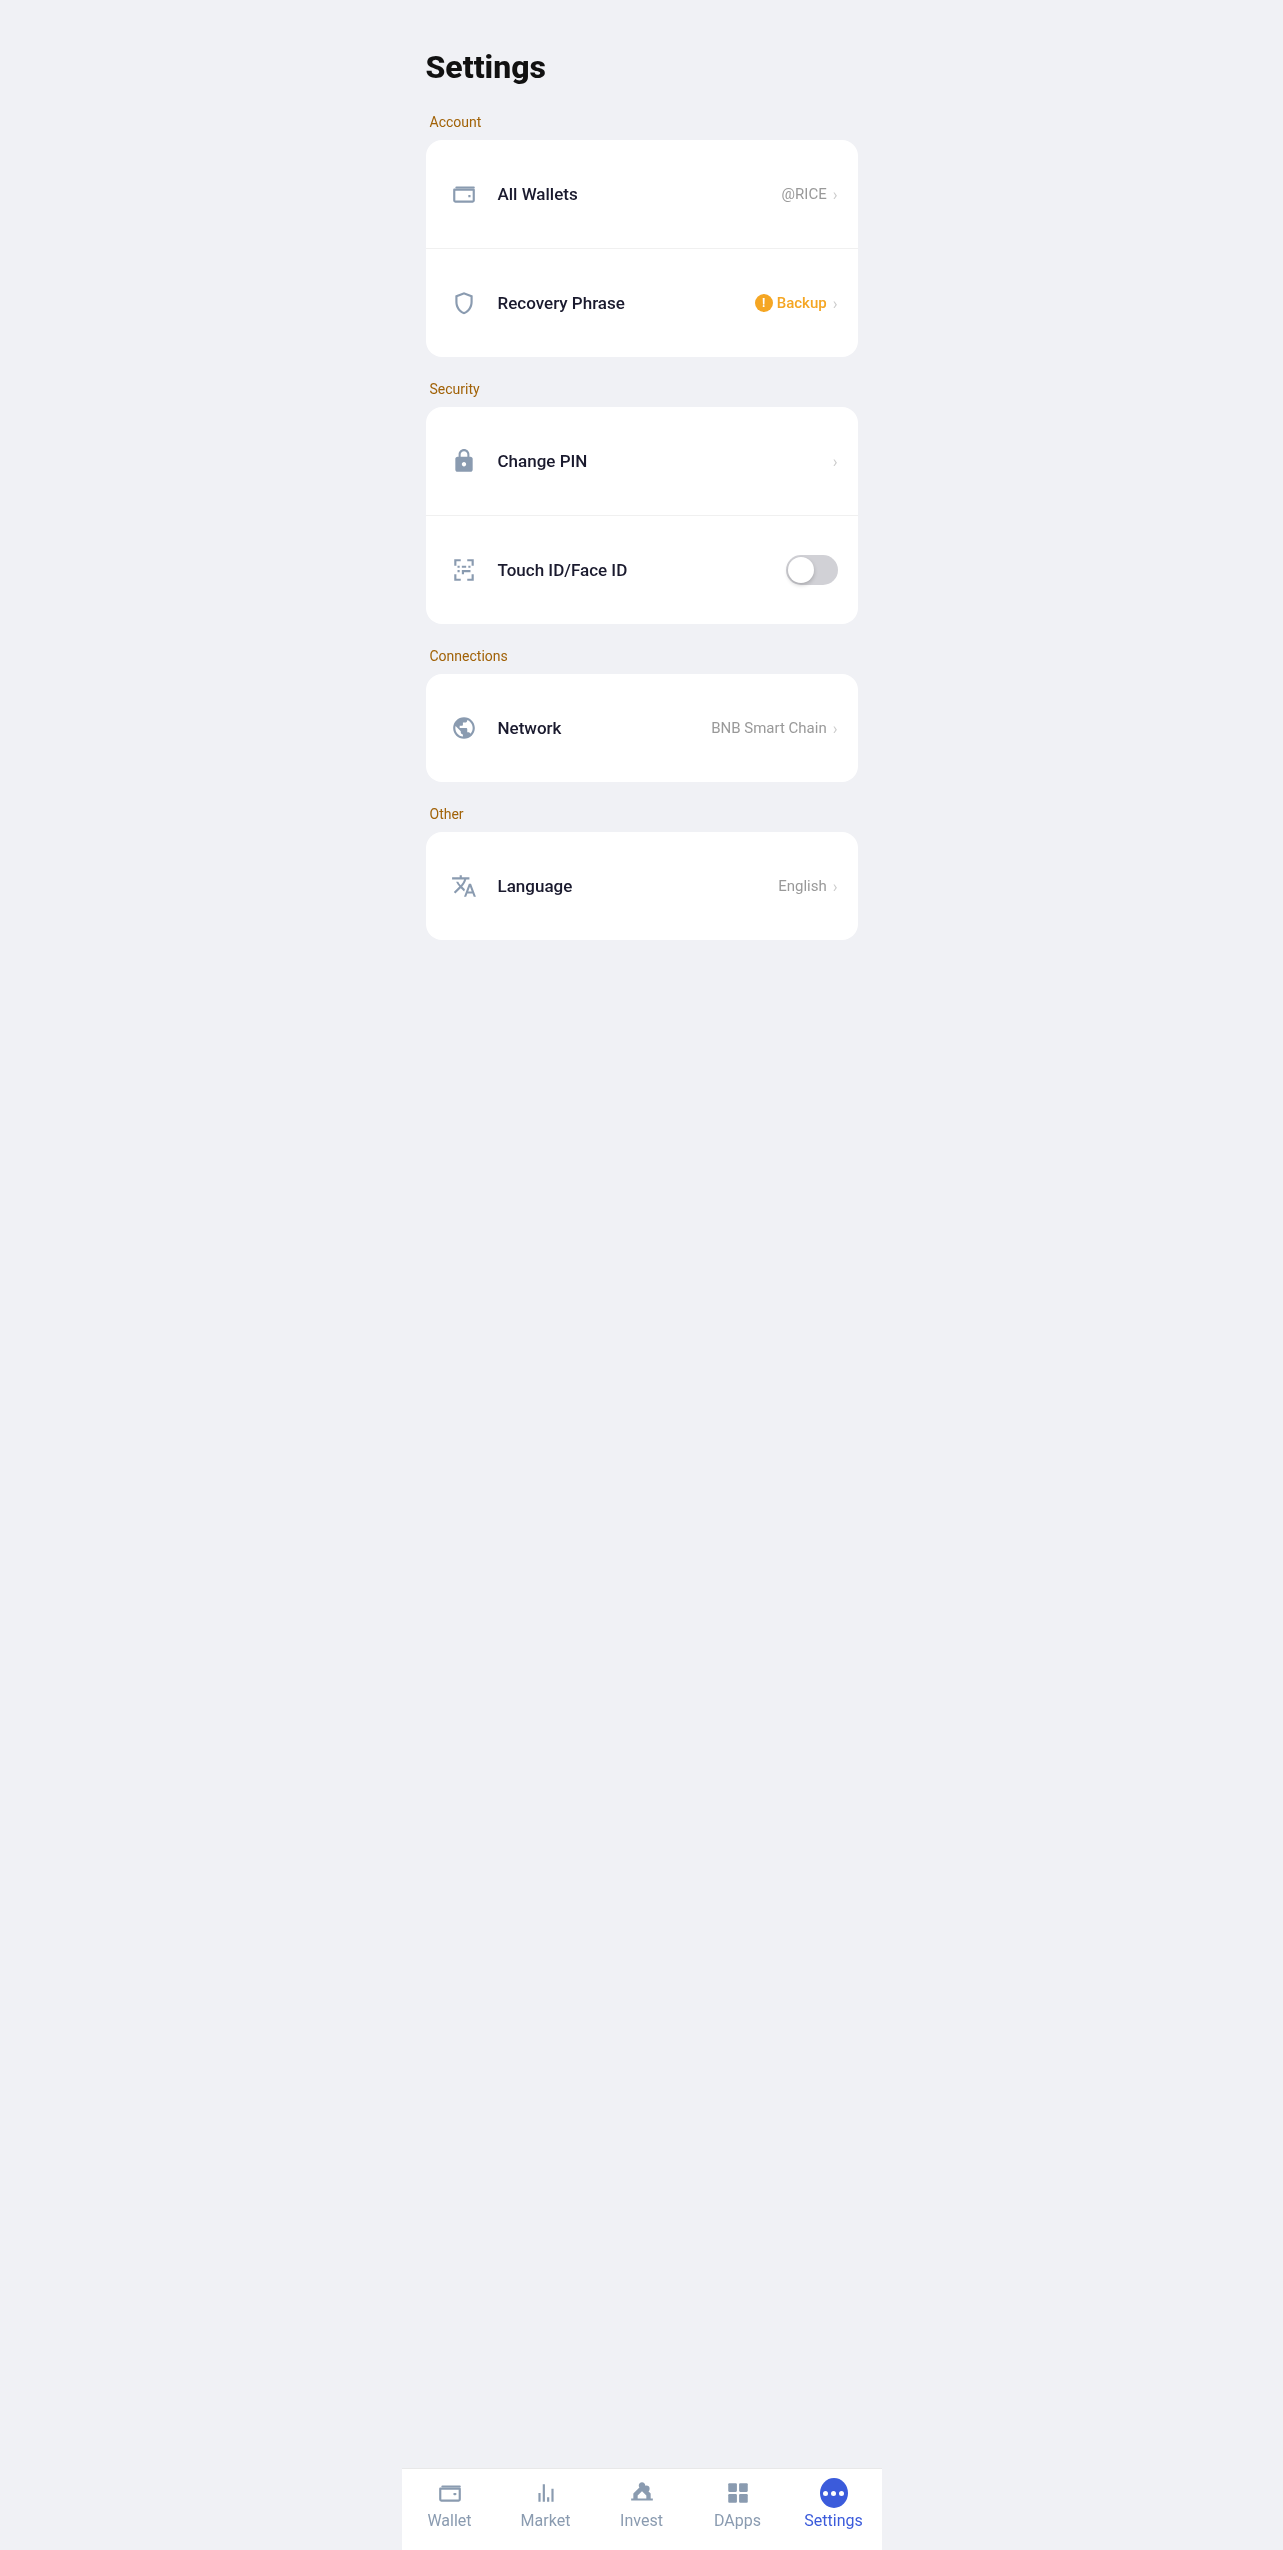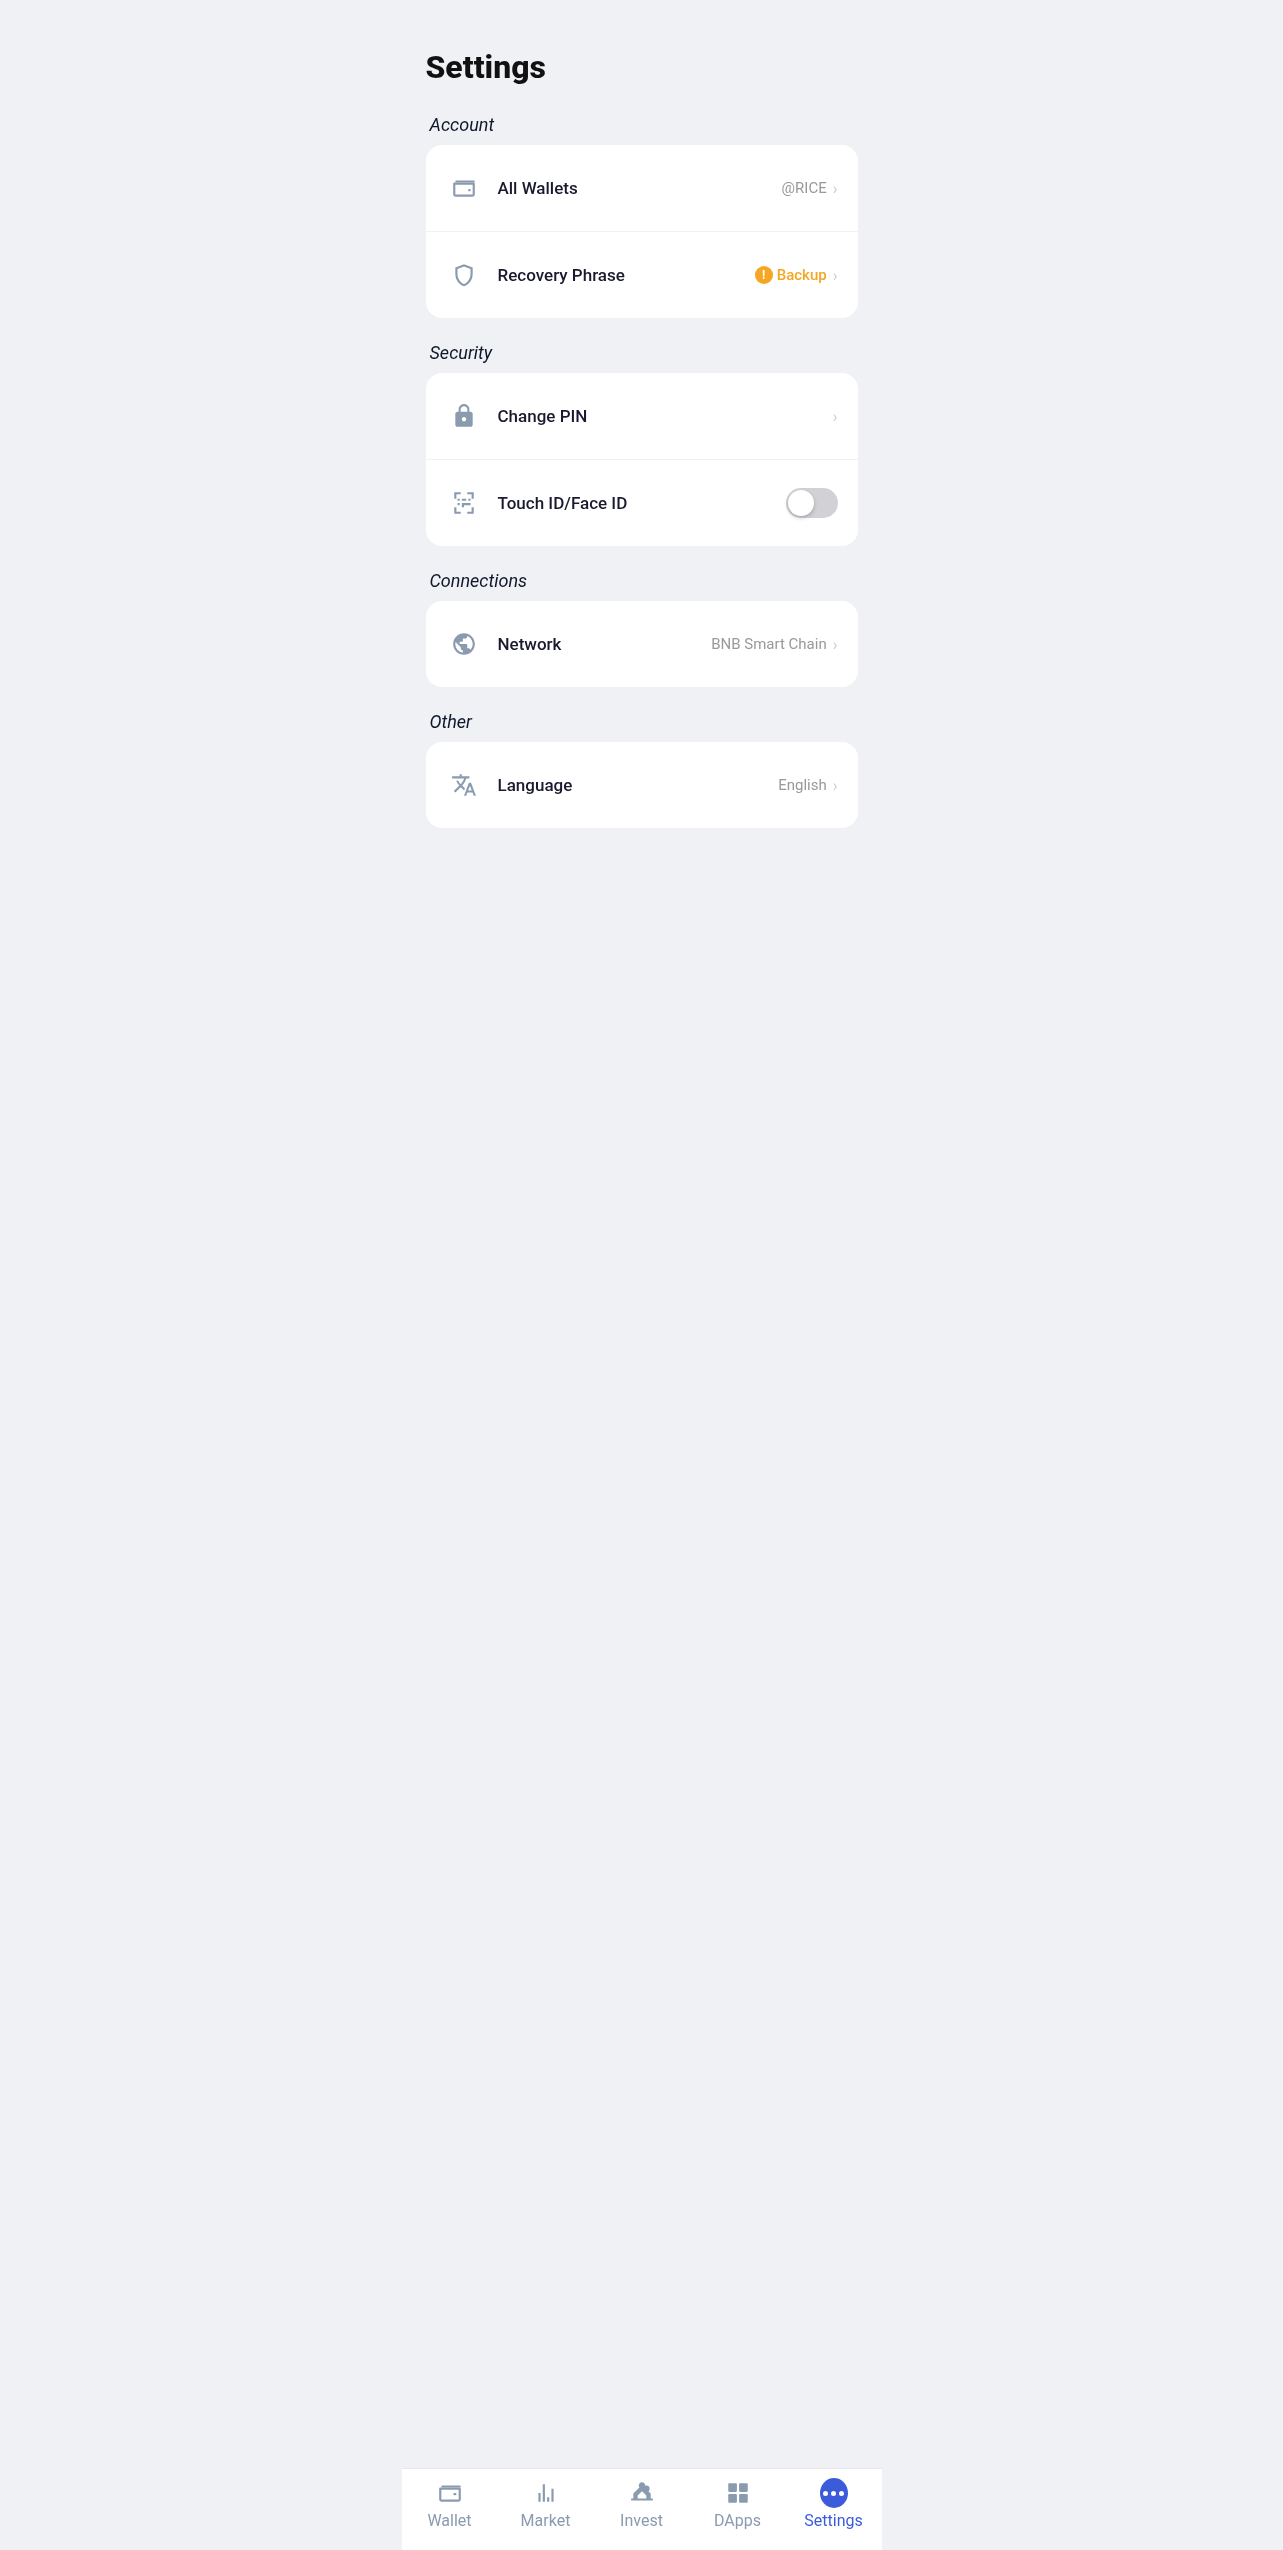--- a/index.html
+++ b/index.html
@@ -24,38 +24,37 @@
     }
 
     .page-title {
       font-size: 32px;
       font-weight: 800;
       color: #111;
       margin-bottom: 28px;
     }
 
     .section-label {
-      font-size: 18px;
-      color: #0f172a;
+      font-size: 14px;
+      color: #a16207;
       margin-bottom: 10px;
       padding-left: 4px;
-      font-style: italic;
     }
 
     .card {
       background: #fff;
       border-radius: 16px;
       margin-bottom: 24px;
       overflow: hidden;
     }
 
     .card-item {
       display: flex;
       align-items: center;
-      padding: 25px 20px;
+      padding: 36px 20px;
       border-bottom: 1px solid #f0f0f0;
       cursor: pointer;
       position: relative;
     }
 
     .card-item:last-child {
       border-bottom: none;
     }
 
     .item-icon {

